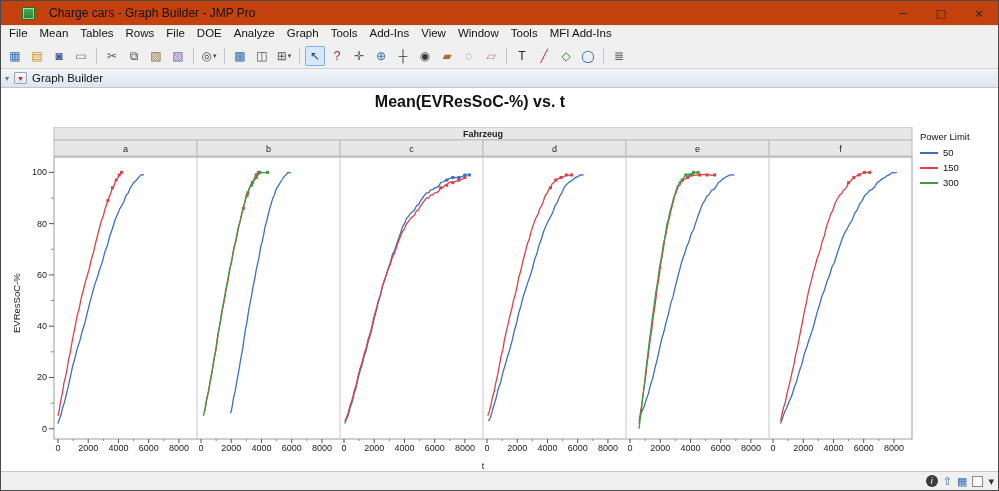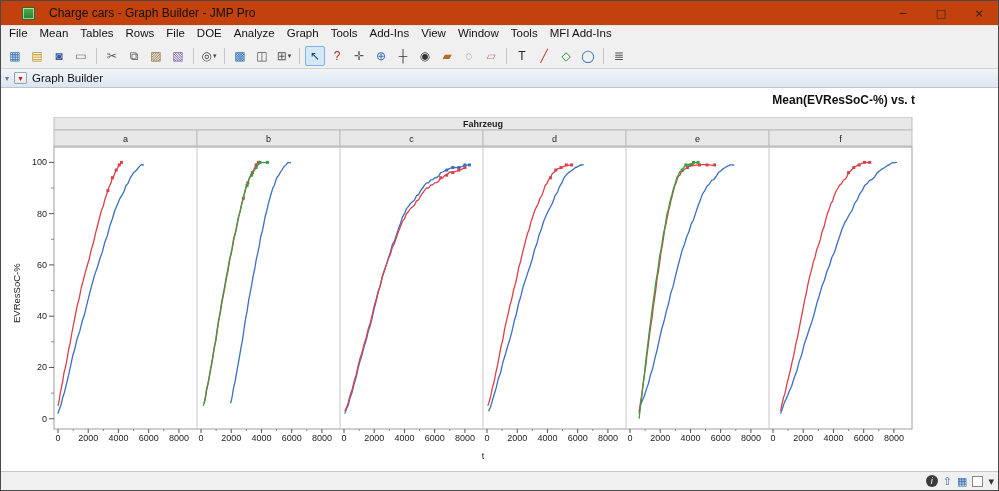--- a/index.html
+++ b/index.html
@@ -31,22 +31,22 @@
   
   .outline-header{height:18px;flex:0 0 18px;display:flex;align-items:center;gap:5px;
         background:linear-gradient(#F1F5FA,#DCE5EF);border-bottom:1px solid #B8C6D6;padding-left:4px;}
   .outline-tri{font-size:8px;color:#6B7785;}
   .red-triangle{width:13px;height:12px;border:1px solid #98A5B5;background:linear-gradient(#FFFFFF,#E6E6E6);
         display:flex;align-items:center;justify-content:center;padding:0;border-radius:1px;}
   .red-tri-glyph{font-size:7px;color:#CE1126;line-height:1;}
   .outline-title{font-size:11.5px;font-weight:normal;color:#111;}
   
   .report{flex:1;background:#FFFFFF;overflow:hidden;padding:5px 0 0 8px;}
-  .chart-title{width:890px;margin-left:16px;text-align:right;font-size:12px;font-weight:bold;color:#111;
-               margin-bottom:10px;}
+  .chart-title{width:890px;margin-left:16px;text-align:center;font-size:16px;font-weight:bold;color:#111;
+               margin-bottom:16px;}
   .chart-region{display:flex;align-items:stretch;}
   .y-axis-label{width:15px;display:flex;align-items:center;justify-content:center;
         writing-mode:vertical-rl;transform:rotate(180deg);font-size:9.5px;color:#222;}
   #plot-svg{flex:0 0 auto;}
   #plot-svg text{font-family:"Liberation Sans",sans-serif;font-size:9px;fill:#222;}
   .legend{width:66px;padding:4px 0 0 6px;font-size:9.5px;color:#111;}
   .legend-title{margin-bottom:5px;white-space:nowrap;}
   .legend-entry{display:flex;align-items:center;gap:5px;margin:4px 0;}
   .legend-swatch{width:18px;height:0;border-top:2px solid #000;}
   
@@ -313,20 +313,37 @@
           <rect x="667.9772727272727" y="43.881818181818176" width="3" height="3" fill="#3C9C40"></rect>
           <rect x="672.5113636363636" y="43.881818181818176" width="3" height="3" fill="#3C9C40"></rect>
           <polyline points="756.6,296.6 758.6,291.1 760.6,284.9 762.6,281.2 765.1,274.5 767.6,269.2 770.2,260.7 772.7,254.2 775.2,244.6 777.7,237.7 780.2,227.3 782.8,220.0 785.3,212.0 787.8,204.9 790.3,196.5 792.8,186.4 795.3,178.5 797.9,169.3 800.4,163.3 802.9,154.5 805.4,148.8 807.9,140.2 810.5,135.2 813.0,127.0 815.5,119.7 818.0,112.3 820.5,106.2 823.1,101.8 825.6,97.0 828.1,93.3 830.6,86.4 833.1,83.1 835.7,76.9 838.2,73.6 840.7,68.4 843.2,66.4 845.7,63.3 848.2,62.3 850.8,59.7 853.3,55.6 855.8,53.8 858.3,51.8 860.8,50.5 863.4,48.6 865.9,47.3 868.4,45.4 869.9,45.8 871.4,45.7 872.9,45.4" fill="none" stroke="#3A6FC4" stroke-width="1.3" stroke-linejoin="round"></polyline>
           <polyline points="756.6,294.1 758.1,286.5 759.6,280.3 761.1,276.1 762.9,266.9 764.6,260.4 766.4,253.0 768.1,245.1 769.9,237.6 771.7,227.4 773.4,220.6 775.2,211.4 777.0,201.8 778.7,193.5 780.5,183.6 782.3,176.1 784.0,166.8 785.8,159.1 787.5,153.1 789.3,145.1 791.1,139.7 792.8,132.5 794.6,127.7 796.4,122.4 798.1,114.6 799.9,110.3 801.6,103.2 803.4,96.7 805.2,92.1 806.9,86.6 808.7,83.8 810.5,77.8 812.2,74.0 814.0,71.0 815.8,67.9 817.5,66.7 819.3,63.3 821.0,62.3 822.8,59.9 824.6,55.6 826.3,54.2 828.1,52.2 829.9,50.5 831.6,49.5 833.4,48.4 835.1,47.9 836.9,46.7 838.7,46.0 840.4,45.4 842.2,45.4 844.0,45.7 845.7,45.4" fill="none" stroke="#DC4049" stroke-width="1.3" stroke-linejoin="round"></polyline>
           <rect x="823.0681818181819" y="54.136363636363626" width="3" height="3" fill="#DC4049"></rect>
           <rect x="828.3579545454545" y="49.0090909090909" width="3" height="3" fill="#DC4049"></rect>
           <rect x="833.6477272727273" y="46.44545454545454" width="3" height="3" fill="#DC4049"></rect>
           <rect x="838.9375" y="43.881818181818176" width="3" height="3" fill="#DC4049"></rect>
           <rect x="844.2272727272727" y="43.881818181818176" width="3" height="3" fill="#DC4049"></rect>
         </svg>
+      <div class="legend">
+        <div class="legend-title">Power Limit</div>
+        <div id="legend-entries">
+            <div class="legend-entry">
+              <span class="legend-swatch" style="border-top-color: rgb(58, 111, 196);"></span>
+              <span>50</span>
+            </div>
+            <div class="legend-entry">
+              <span class="legend-swatch" style="border-top-color: rgb(220, 64, 73);"></span>
+              <span>150</span>
+            </div>
+            <div class="legend-entry">
+              <span class="legend-swatch" style="border-top-color: rgb(60, 156, 64);"></span>
+              <span>300</span>
+            </div>
+          </div>
+      </div>
     </div>
   </div>
 
   <div class="statusbar">
     <div class="status-right" id="status-icons">
         <span class="st-circle">i</span>
         <span class="st-icon" style="color: rgb(47, 110, 181);">⇧</span>
         <span class="st-icon" style="color: rgb(47, 110, 181);">▦</span>
         <span class="st-box"></span>
         <span class="st-icon" style="color: rgb(51, 51, 51);">▾</span>

